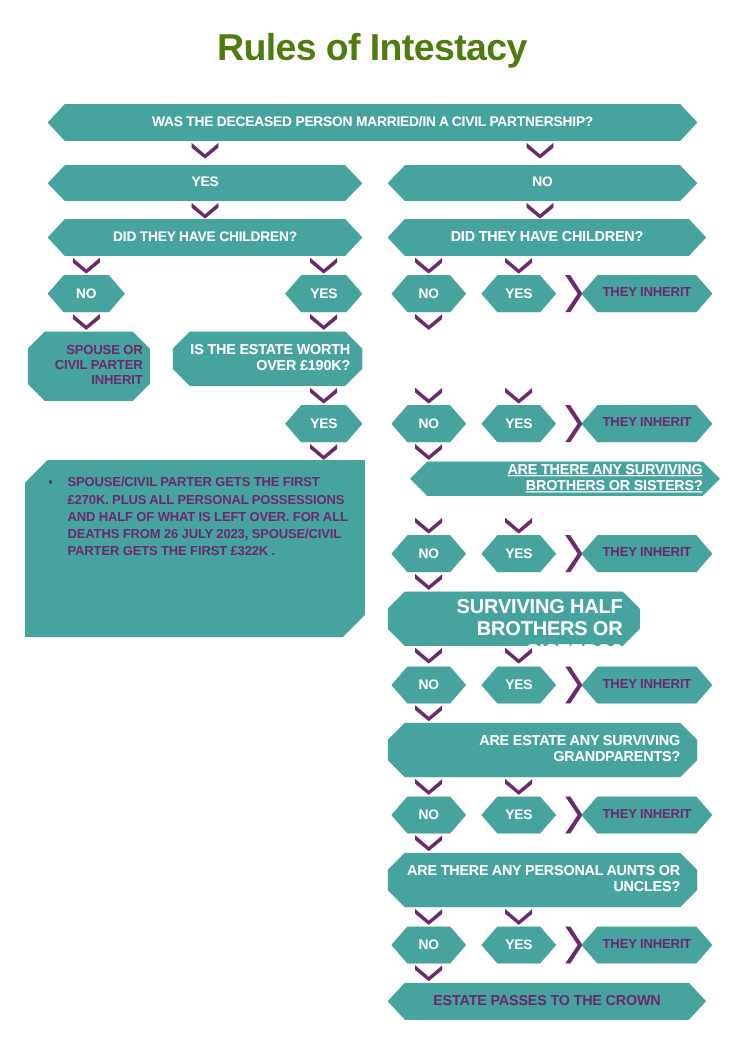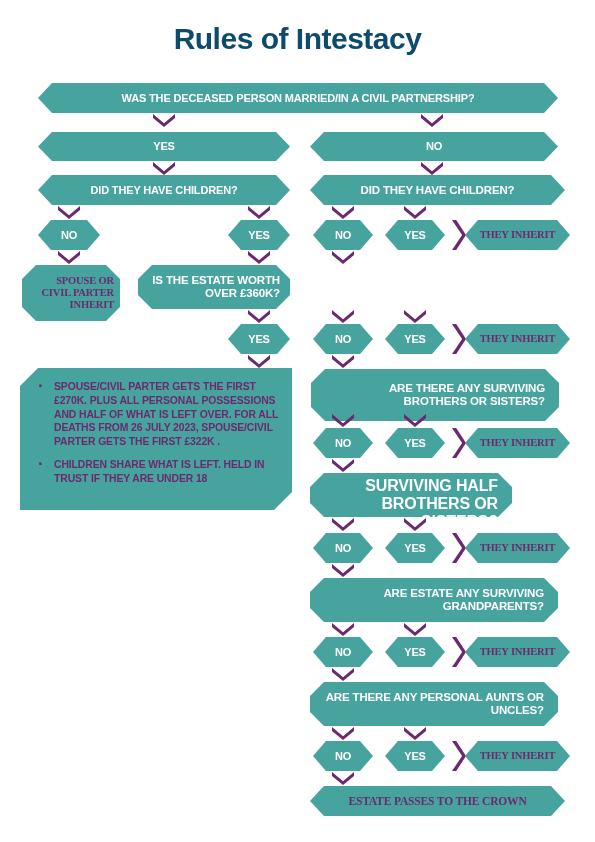--- a/index.html
+++ b/index.html
@@ -13,21 +13,21 @@
   #canvas{position:relative;width:595px;height:842px;}
 
   
   .title{
     position:absolute;
     left:0;top:22px;width:595px;
     text-align:center;
     font-size:30px;
     font-weight:bold;
     letter-spacing:-0.5px;
-    color:#0c4a6e;
+    color:#4d7c0f;
   }
 
   
   .node{
     position:absolute;
     box-sizing:border-box;
     background:#47A39D;
     color:#ffffff;
     font-weight:bold;
     display:flex;
@@ -52,21 +52,21 @@
   .sh-oct{
     clip-path:polygon(14px 0%, calc(100% - 14px) 0%, 100% 14px,
                       100% calc(100% - 14px), calc(100% - 14px) 100%,
                       14px 100%, 0% calc(100% - 14px), 0% 14px);
   }
   
   .sh-info{
     clip-path:polygon(18px 0%, 100% 0%, 100% calc(100% - 18px),
                       calc(100% - 18px) 100%, 0% 100%, 0% 18px);
   }
-  .purple-text{color:#6B2A70;font-family:Liberation Serif, serif;}
+  .purple-text{color:#6B2A70;}
 
   
   .arrow-down{
     position:absolute;
     width:22px;height:13px;
     background:#6B2A70;
     clip-path:polygon(0% 0%, 50% 72%, 100% 0%, 100% 30%, 50% 100%, 0% 30%);
   }
   .arrow-right{
     position:absolute;
@@ -121,30 +121,29 @@
   <div class="arrow-down" style="left:248px;top:206px;"></div>
 
   <div class="node sh-hex" style="left:38px;top:220px;width:62px;height:30px;font-size:11px;">NO</div>
   <div class="node sh-hex" style="left:228px;top:220px;width:62px;height:30px;font-size:11px;">YES</div>
 
   <div class="arrow-down" style="left:58px;top:251px;"></div>
   <div class="arrow-down" style="left:248px;top:251px;"></div>
 
   <div class="node sh-oct purple-text" style="left:22px;top:265px;width:98px;height:56px;font-size:10.5px;padding:0 6px;">SPOUSE OR CIVIL PARTER INHERIT</div>
 
-  <div class="node sh-oct" style="left:138px;top:265px;width:152px;height:44px;font-size:11.5px;padding:0 10px;">IS THE ESTATE WORTH OVER £360K?</div>
+  <div class="node sh-oct" style="left:138px;top:265px;width:152px;height:44px;font-size:11.5px;padding:0 10px;">IS THE ESTATE WORTH OVER £190K?</div>
   <div class="arrow-down" style="left:248px;top:310px;"></div>
 
   <div class="node sh-hex" style="left:228px;top:324px;width:62px;height:30px;font-size:11px;">YES</div>
   <div class="arrow-down" style="left:248px;top:355px;"></div>
 
   <div class="info sh-info" style="left:20px;top:368px;width:272px;height:142px;padding-left:12px;">
     <ul>
       <li>SPOUSE/CIVIL PARTER GETS THE FIRST £270K. PLUS ALL PERSONAL POSSESSIONS AND HALF OF WHAT IS LEFT OVER. FOR ALL DEATHS FROM 26 JULY 2023, SPOUSE/CIVIL PARTER GETS THE FIRST £322K .</li>
-      <li>CHILDREN SHARE WHAT IS LEFT. HELD IN TRUST IF THEY ARE UNDER 18</li>
     </ul>
   </div>
 
   <div class="node sh-banner" style="left:310px;top:132px;width:248px;height:29px;font-size:11px;">NO</div>
   <div class="arrow-down" style="left:421px;top:162px;"></div>
 
   <div class="node sh-banner" style="left:310px;top:175px;width:255px;height:30px;font-size:11.5px;">DID THEY HAVE CHILDREN?</div>
   <div class="arrow-down" style="left:332px;top:206px;"></div>
   <div class="arrow-down" style="left:404px;top:206px;"></div>
   <div class="node sh-hex" style="left:313px;top:220px;width:60px;height:30px;font-size:11px;">NO</div>
@@ -154,21 +153,21 @@
   <div class="arrow-down" style="left:332px;top:251px;"></div>
 
   <div class="arrow-down" style="left:332px;top:310px;"></div>
   <div class="arrow-down" style="left:404px;top:310px;"></div>
   <div class="node sh-hex" style="left:313px;top:324px;width:60px;height:30px;font-size:11px;">NO</div>
   <div class="node sh-hex" style="left:385px;top:324px;width:60px;height:30px;font-size:11px;">YES</div>
   <div class="arrow-right" style="left:452px;top:324px;"></div>
   <div class="node sh-hex purple-text" style="left:465px;top:324px;width:105px;height:30px;font-size:10.5px;">THEY INHERIT</div>
   <div class="arrow-down" style="left:332px;top:355px;"></div>
 
-  <div class="node sh-oct" style="left:311px;top:369px;width:248px;height:52px;font-size:11.5px;padding:0 14px;">ARE THERE ANY SURVIVING BROTHERS OR SISTERS?</div>
+  <div class="node sh-oct" style="left:328px;top:369px;width:248px;height:28px;font-size:11.5px;padding:0 14px;text-decoration:underline;">ARE THERE ANY SURVIVING BROTHERS OR SISTERS?</div>
   <div class="arrow-down" style="left:332px;top:414px;"></div>
   <div class="arrow-down" style="left:404px;top:414px;"></div>
   <div class="node sh-hex" style="left:313px;top:428px;width:60px;height:30px;font-size:11px;">NO</div>
   <div class="node sh-hex" style="left:385px;top:428px;width:60px;height:30px;font-size:11px;">YES</div>
   <div class="arrow-right" style="left:452px;top:428px;"></div>
   <div class="node sh-hex purple-text" style="left:465px;top:428px;width:105px;height:30px;font-size:10.5px;">THEY INHERIT</div>
   <div class="arrow-down" style="left:332px;top:459px;"></div>
 
   <div class="node sh-oct" style="left:310px;top:473px;width:202px;height:44px;font-size:16px;padding:0 14px;">ARE THERE ANY SURVIVING HALF BROTHERS OR SISTERS?</div>
   <div class="arrow-down" style="left:332px;top:518px;"></div>

